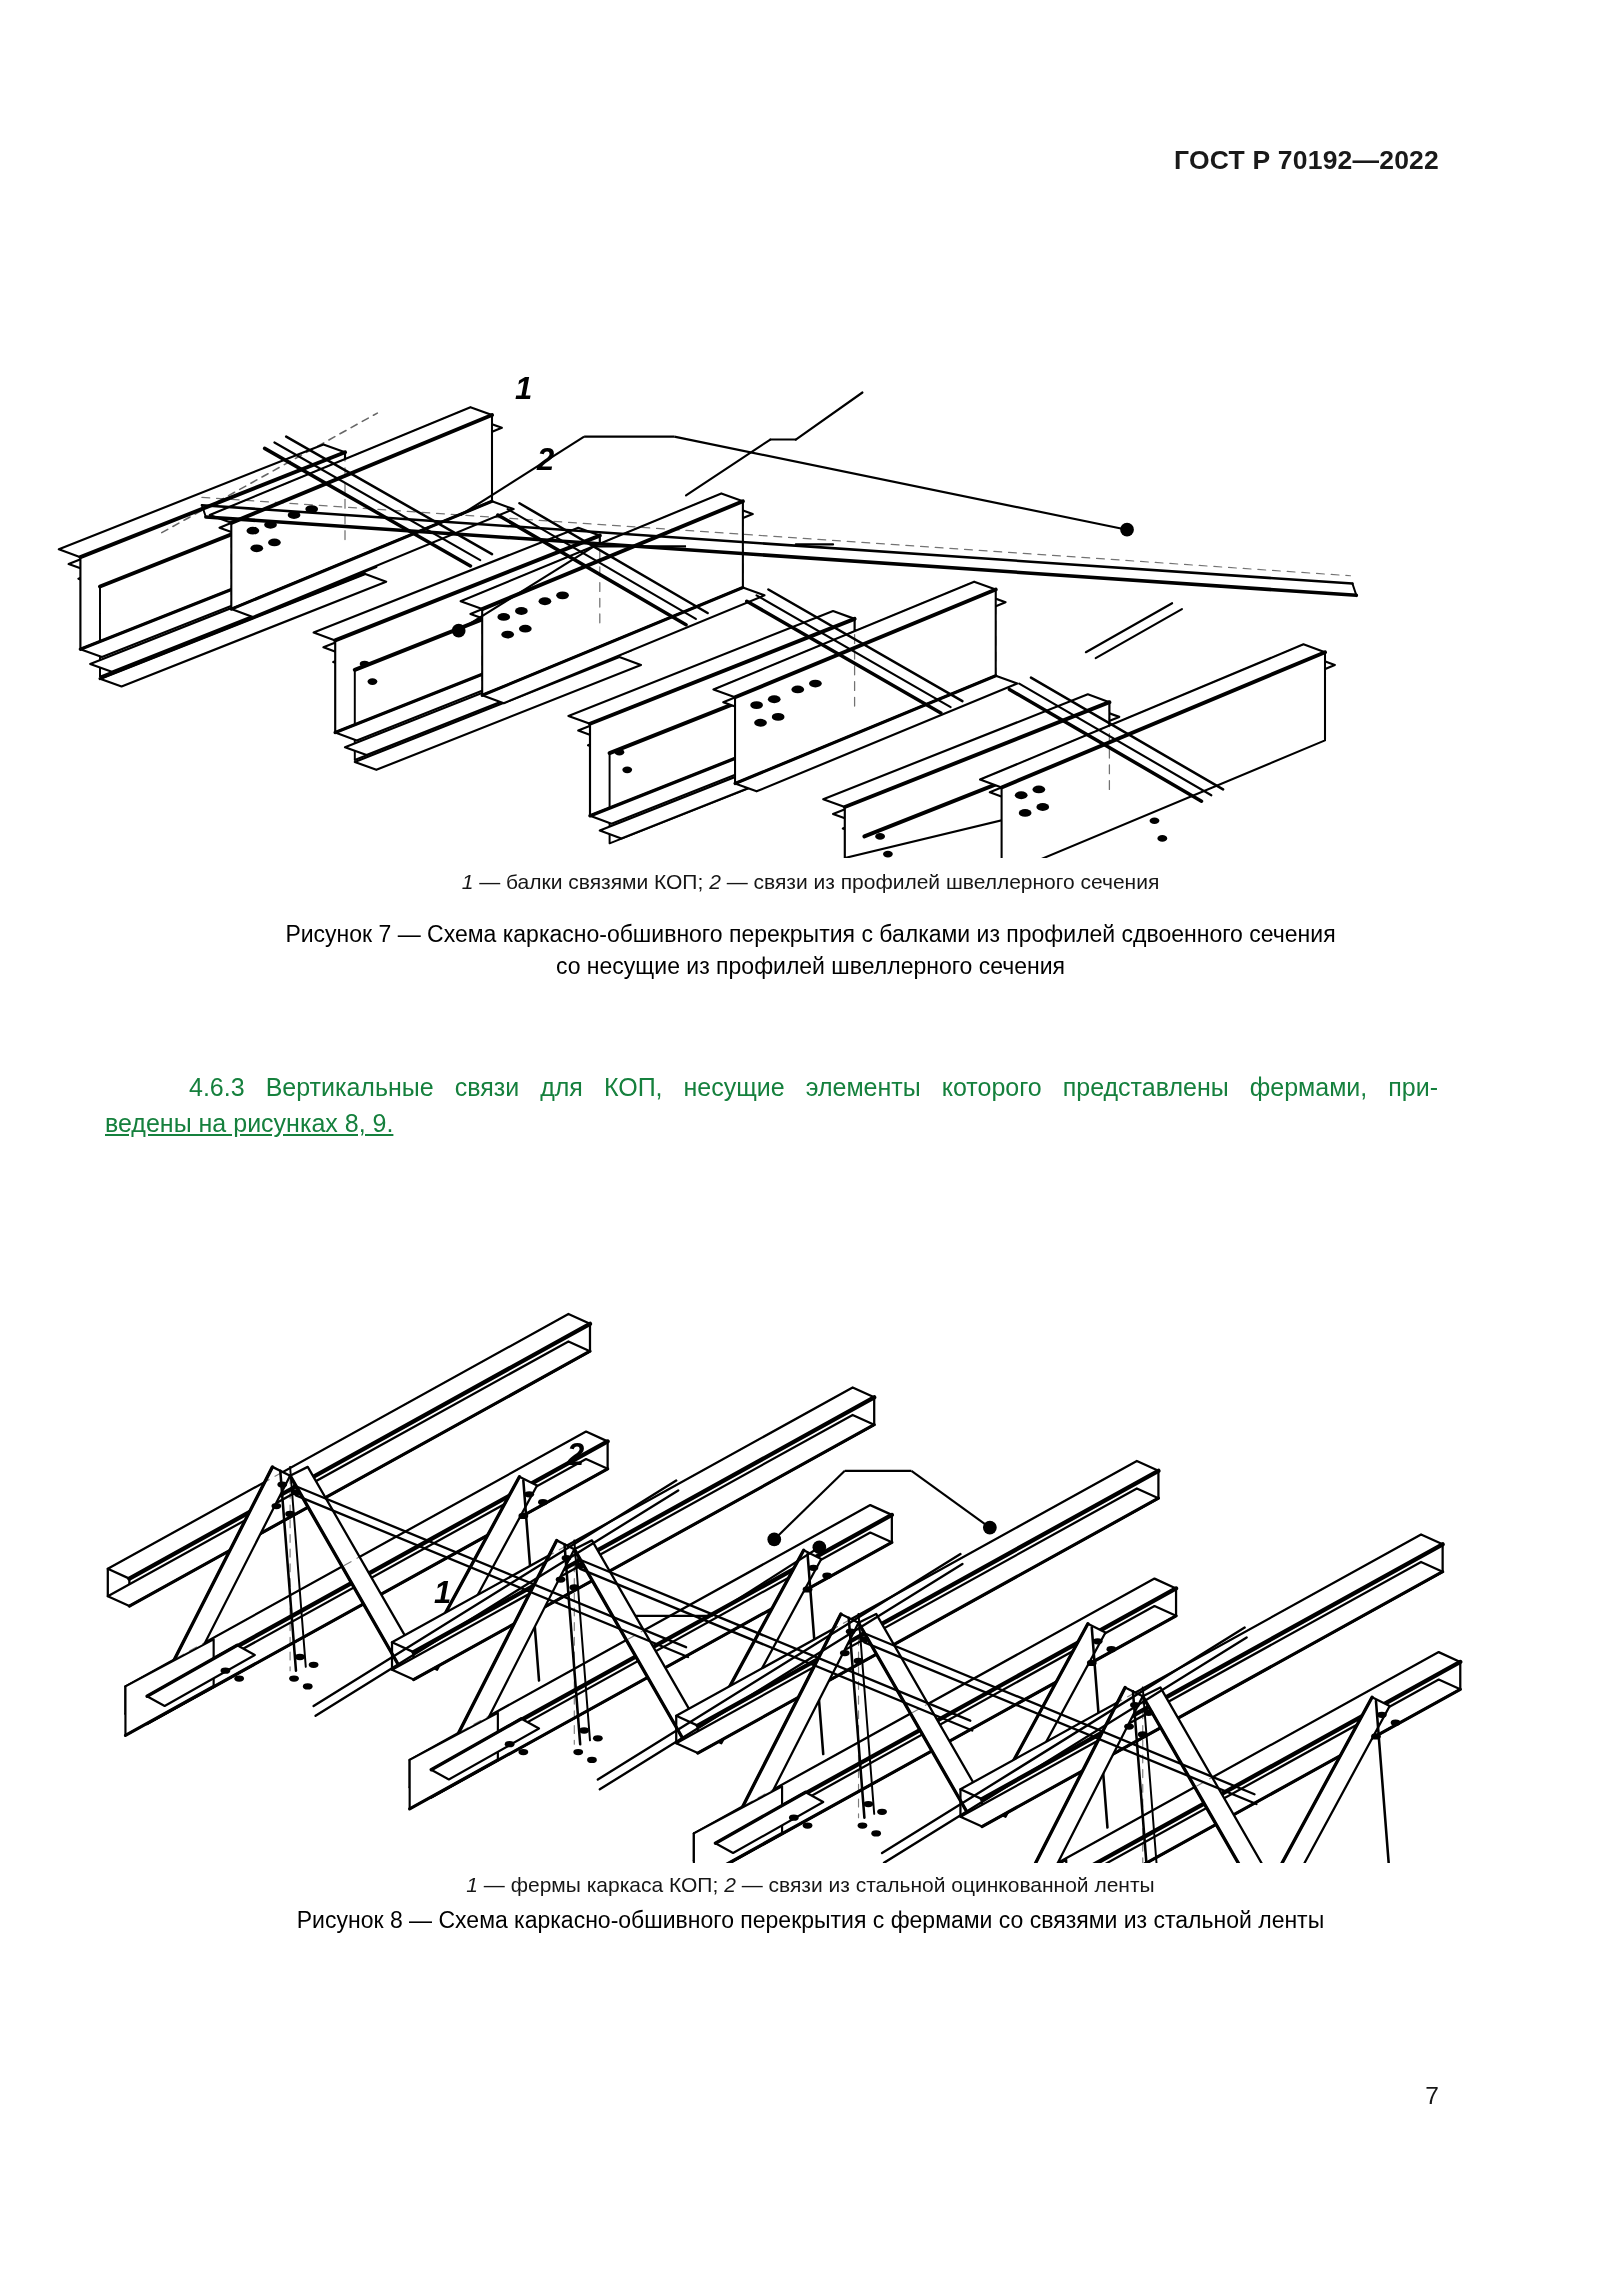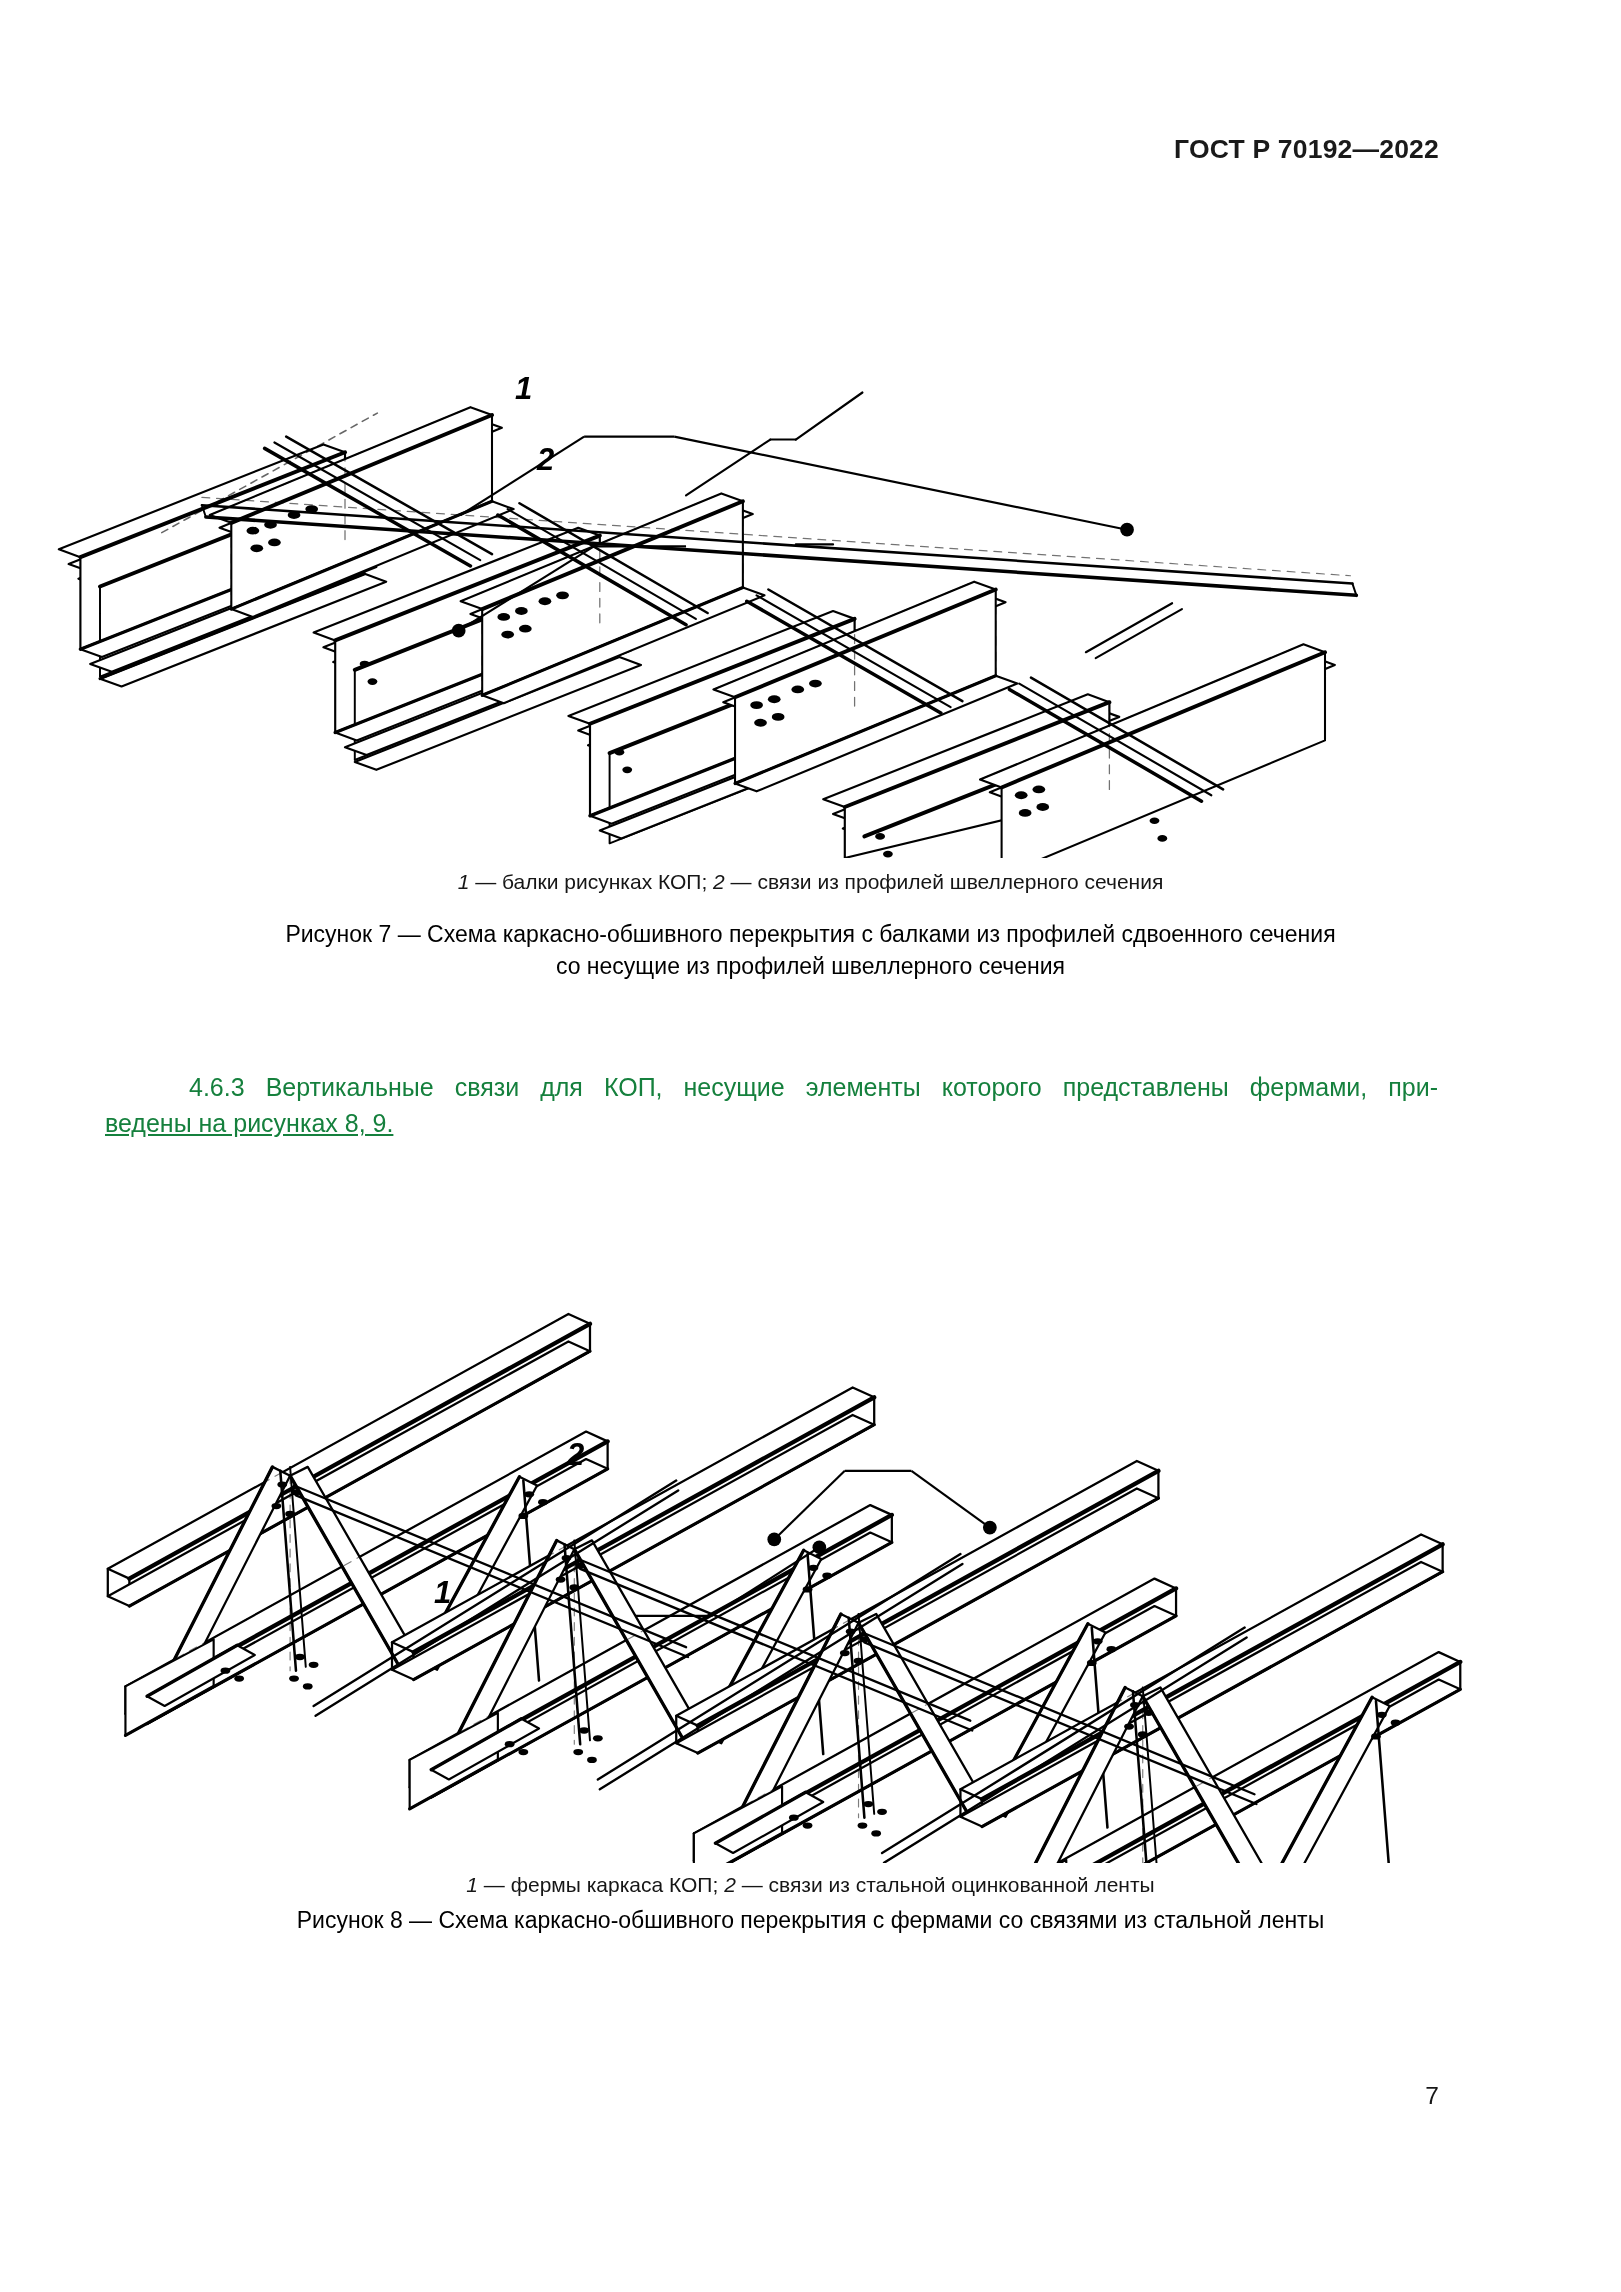--- a/index.html
+++ b/index.html
@@ -17,21 +17,21 @@
     width: 1621px;
     height: 2293px;
     margin: 0 auto;
     background: #ffffff;
     overflow: hidden;
   }
 
   
   .running-head {
     position: absolute;
-    top: 134px;
+    top: 145px;
     right: 182px;
     font-size: 26.5px;
     font-weight: bold;
     letter-spacing: 0.2px;
     white-space: nowrap;
   }
 
   
   .figure {
     position: absolute;
@@ -327,21 +327,21 @@
           <circle cx="1150" cy="315" r="7" fill="#000" stroke="none"></circle>
           <circle cx="1118" cy="145" r="7" fill="#000" stroke="none" opacity="0"></circle>
         </g>
       </svg>
 
       <div class="callout" style="left:515px; top:152px;">1</div>
       <div class="callout" style="left:537px; top:223px;">2</div>
     </div>
 
     <div class="legend" style="margin-top:9.8px;">
-      <i>1</i><span> — балки рисунках КОП; </span><i>2</i><span> — связи из профилей швеллерного сечения</span>
+      <i>1</i><span> — балки связями КОП; </span><i>2</i><span> — связи из профилей швеллерного сечения</span>
     </div>
 
     <div class="fig-caption" style="margin-top:21.6px;">
       <div>Рисунок 7 — Схема каркасно-обшивного перекрытия с балками из профилей сдвоенного сечения</div>
       <div>со несущие из профилей швеллерного сечения</div>
     </div>
   </div>
 
   <div class="body-par" style="top:1070px;">
     <p>

